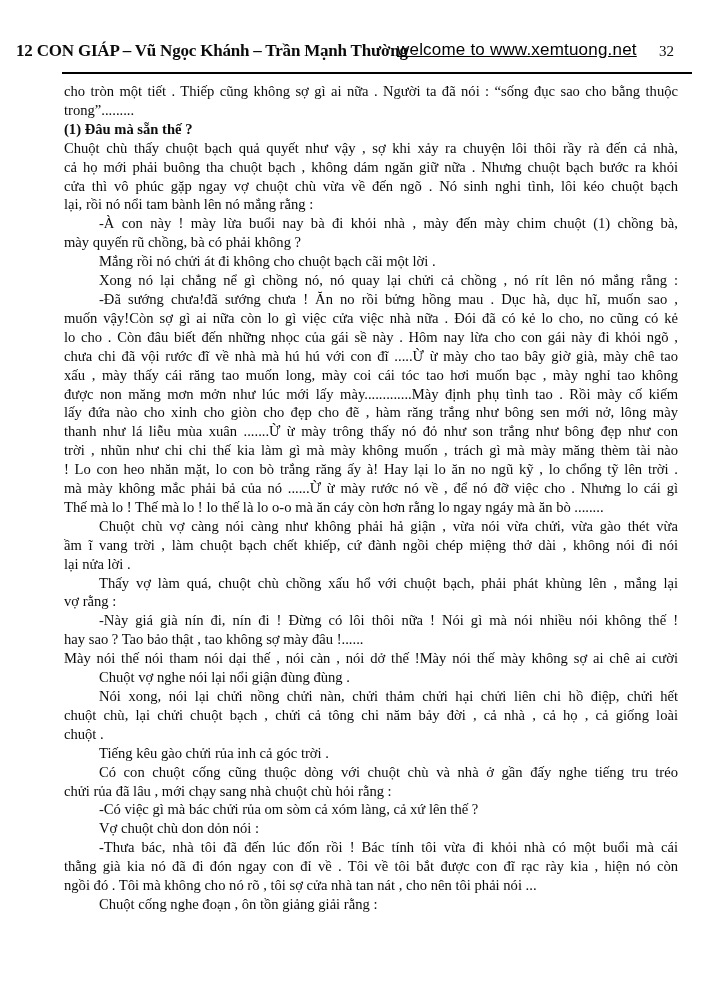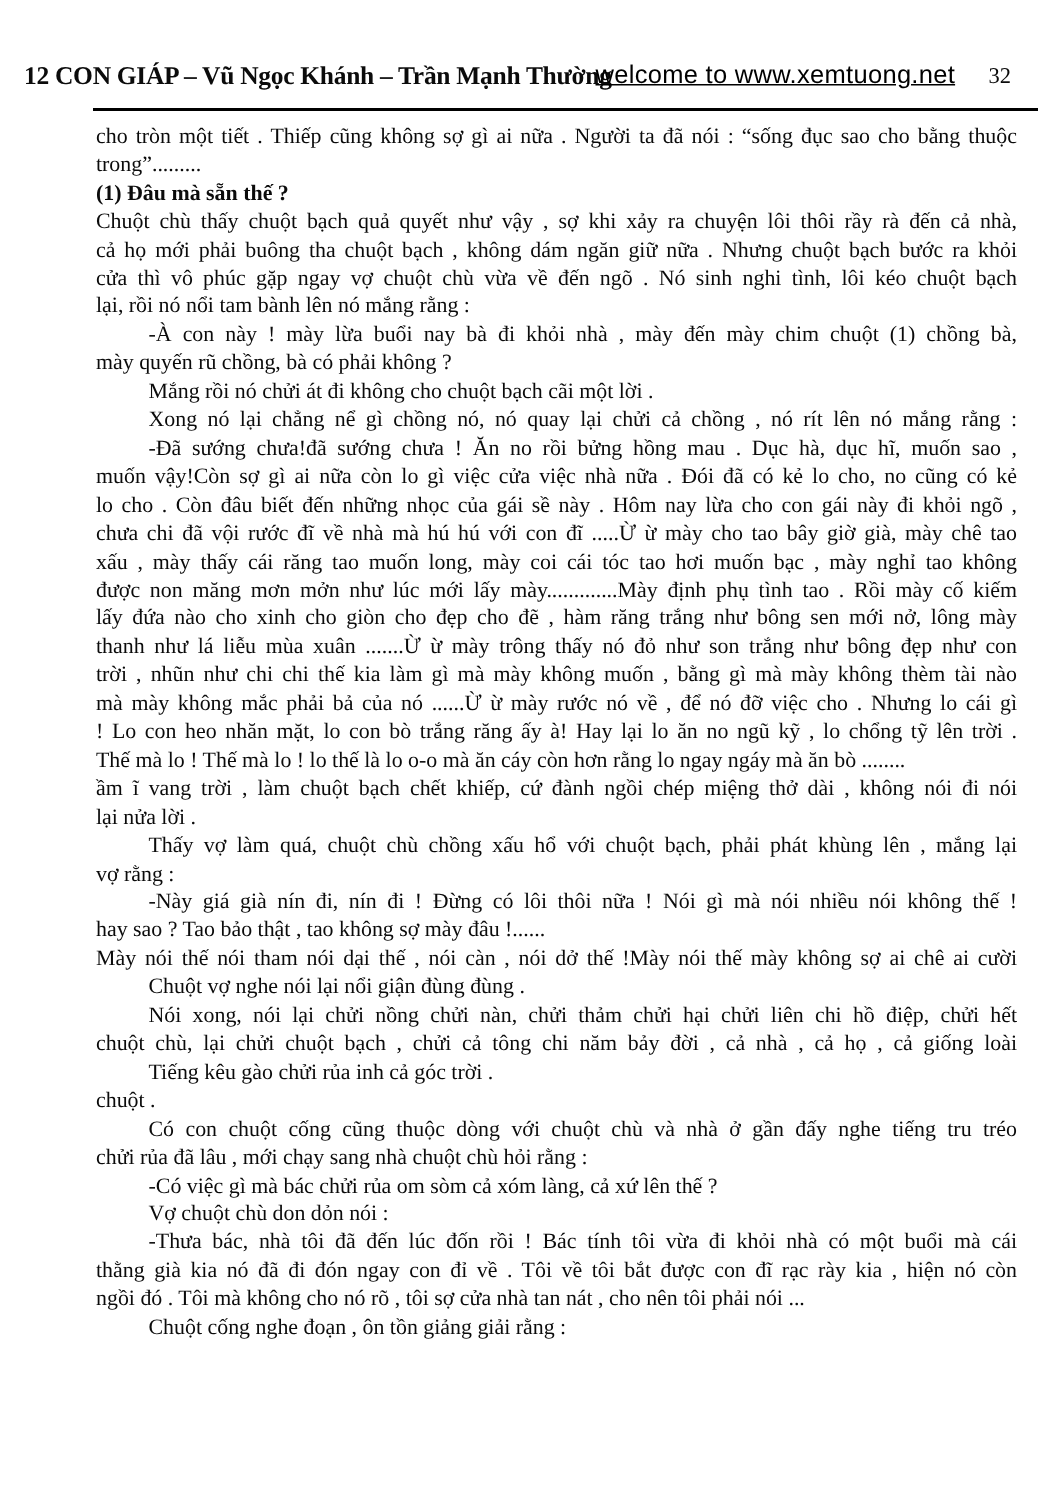--- a/index.html
+++ b/index.html
@@ -66,36 +66,37 @@
       <div class="line ind">Mắng rồi nó chửi át đi không cho chuột bạch cãi một lời .</div>
       <div class="line j ind">Xong nó lại chẳng nể gì chồng nó, nó quay lại chửi cả chồng , nó rít lên nó mắng rằng :</div>
       <div class="line j ind">-Đã sướng chưa!đã sướng chưa ! Ăn no rồi bửng hồng mau . Dục hà, dục hĩ, muốn sao ,</div>
       <div class="line j">muốn vậy!Còn sợ gì ai nữa còn lo gì việc cửa việc nhà nữa . Đói đã có kẻ lo cho, no cũng có kẻ</div>
       <div class="line j">lo cho . Còn đâu biết đến những nhọc của gái sề này . Hôm nay lừa cho con gái này đi khỏi ngõ ,</div>
       <div class="line j">chưa chi đã vội rước đĩ về nhà mà hú hú với con đĩ .....Ừ ừ mày cho tao bây giờ già, mày chê tao</div>
       <div class="line j">xấu , mày thấy cái răng tao muốn long, mày coi cái tóc tao hơi muốn bạc , mày nghỉ tao không</div>
       <div class="line j">được non măng mơn mởn như lúc mới lấy mày.............Mày định phụ tình tao . Rồi mày cố kiếm</div>
       <div class="line j">lấy đứa nào cho xinh cho giòn cho đẹp cho đẽ , hàm răng trắng như bông sen mới nở, lông mày</div>
       <div class="line j">thanh như lá liễu mùa xuân .......Ừ ừ mày trông thấy nó đỏ như son trắng như bông đẹp như con</div>
-      <div class="line j">trời , nhũn như chi chi thế kia làm gì mà mày không muốn , bằng gì mà mày không thèm tài nào</div>
+      <div class="line j">trời , nhũn như chi chi thế kia làm gì mà mày không muốn , trách gì mà mày măng thèm tài nào</div>
+      <div class="line j">! Lo con heo nhăn mặt, lo con bò trắng răng ấy à! Hay lại lo ăn no ngũ kỹ , lo chổng tỹ lên trời .</div>
       <div class="line j">mà mày không mắc phải bả của nó ......Ừ ừ mày rước nó về , để nó đỡ việc cho . Nhưng lo cái gì</div>
-      <div class="line j">! Lo con heo nhăn mặt, lo con bò trắng răng ấy à! Hay lại lo ăn no ngũ kỹ , lo chổng tỹ lên trời .</div>
       <div class="line">Thế mà lo ! Thế mà lo ! lo thế là lo o-o mà ăn cáy còn hơn rằng lo ngay ngáy mà ăn bò ........</div>
+      <div class="line j ind">Chuột chù vợ càng nói càng như không phải hả giận , vừa nói vừa chửi, vừa gào thét vừa</div>
       <div class="line j">ầm ĩ vang trời , làm chuột bạch chết khiếp, cứ đành ngồi chép miệng thở dài , không nói đi nói</div>
       <div class="line">lại nửa lời .</div>
       <div class="line j ind">Thấy vợ làm quá, chuột chù chồng xấu hổ với chuột bạch, phải phát khùng lên , mắng lại</div>
       <div class="line">vợ rằng :</div>
       <div class="line j ind">-Này giá già nín đi, nín đi ! Đừng có lôi thôi nữa ! Nói gì mà nói nhiều nói không thế !</div>
       <div class="line">hay sao ? Tao bảo thật , tao không sợ mày đâu !......</div>
       <div class="line j">Mày nói thế nói tham nói dại thế , nói càn , nói dở thế !Mày nói thế mày không sợ ai chê ai cười</div>
       <div class="line ind">Chuột vợ nghe nói lại nổi giận đùng đùng .</div>
       <div class="line j ind">Nói xong, nói lại chửi nồng chửi nàn, chửi thảm chửi hại chửi liên chi hồ điệp, chửi hết</div>
       <div class="line j">chuột chù, lại chửi chuột bạch , chửi cả tông chi năm bảy đời , cả nhà , cả họ , cả giống loài</div>
+      <div class="line">chuột .</div>
       <div class="line ind">Tiếng kêu gào chửi rủa inh cả góc trời .</div>
-      <div class="line">chuột .</div>
       <div class="line j ind">Có con chuột cống cũng thuộc dòng với chuột chù và nhà ở gần đấy nghe tiếng tru tréo</div>
       <div class="line">chửi rủa đã lâu , mới chạy sang nhà chuột chù hỏi rằng :</div>
       <div class="line ind">-Có việc gì mà bác chửi rủa om sòm cả xóm làng, cả xứ lên thế ?</div>
       <div class="line ind">Vợ chuột chù don dỏn nói :</div>
       <div class="line j ind">-Thưa bác, nhà tôi đã đến lúc đốn rồi ! Bác tính tôi vừa đi khỏi nhà có một buổi mà cái</div>
       <div class="line j">thằng già kia nó đã đi đón ngay con đỉ về . Tôi về tôi bắt được con đĩ rạc rày kia , hiện nó còn</div>
       <div class="line">ngồi đó . Tôi mà không cho nó rõ , tôi sợ cửa nhà tan nát , cho nên tôi phải nói ...</div>
       <div class="line ind">Chuột cống nghe đoạn , ôn tồn giảng giải rằng :</div>
     </div>
 </div>

